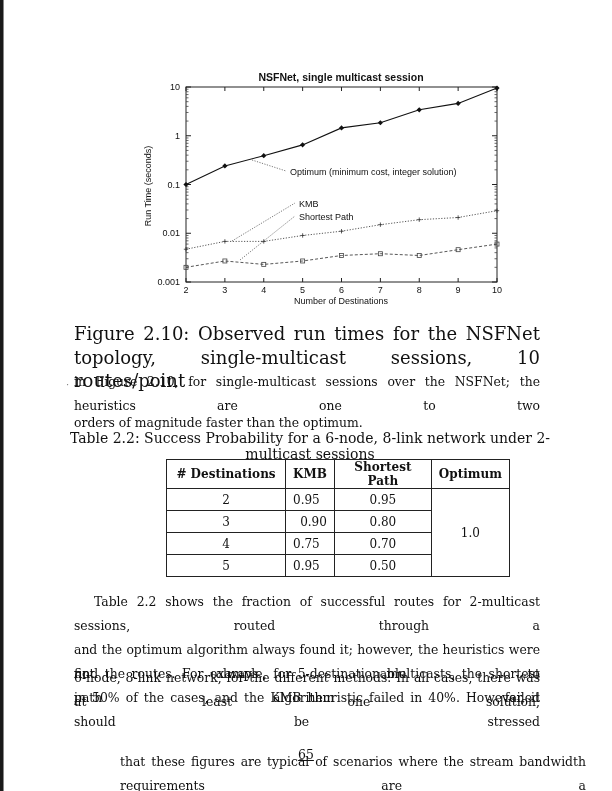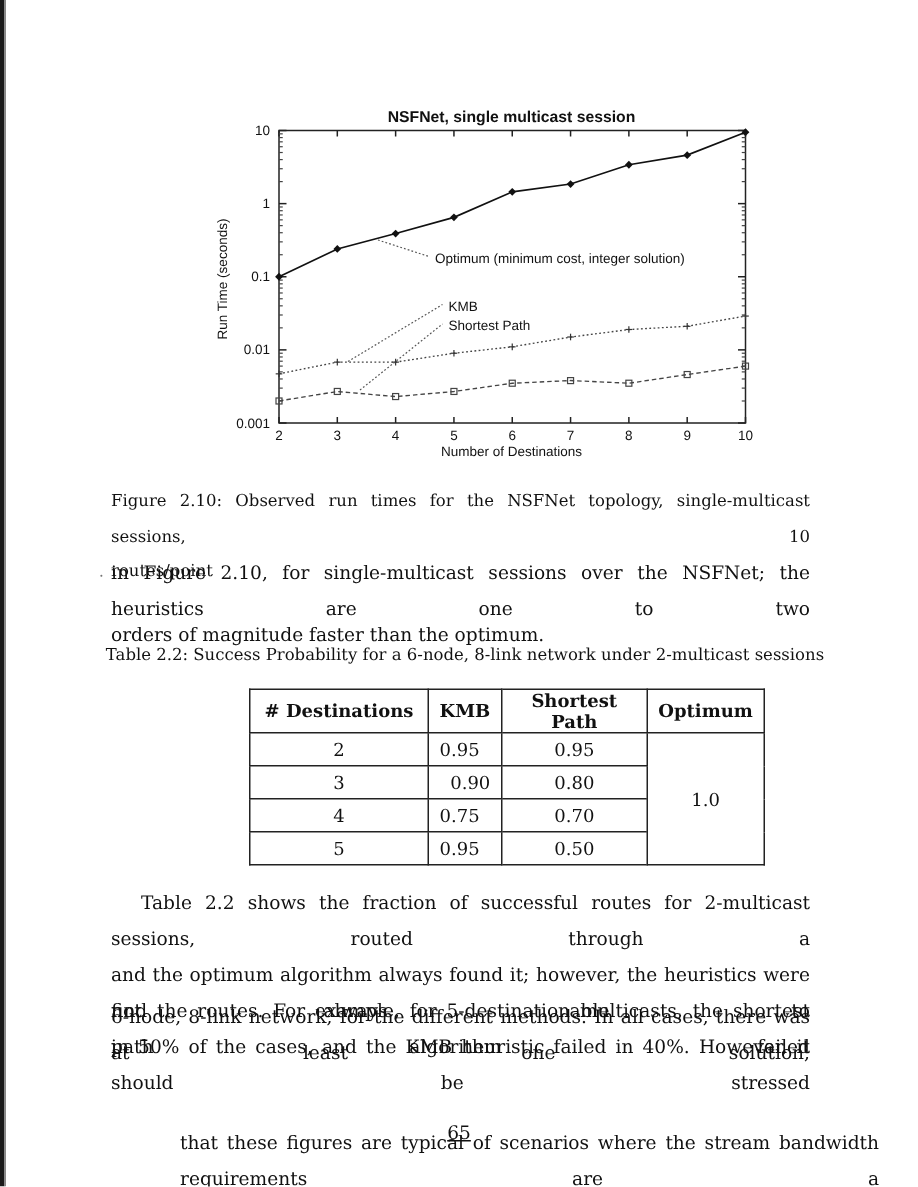--- a/index.html
+++ b/index.html
@@ -5,23 +5,23 @@
   html, body { margin:0; padding:0; }
   body { width:612px; height:791px; background:#fff; position:relative; overflow:hidden;
          font-family:"DejaVu Serif", serif; color:#111; }
   .binding { position:absolute; left:0; top:0; width:3px; height:791px; background:#1a1a1a; }
   .binding2 { position:absolute; left:3px; top:0; width:1px; height:791px; background:#888; }
   #chart { position:absolute; left:0; top:0; width:612px; height:310px; }
   #chart text { font-family:"Liberation Sans", sans-serif; fill:#111; }
   .para { position:absolute; left:74px; width:466px; font-size:12.4px; line-height:23.5px;
           text-align:justify; text-align-last:justify; }
   .para.last { text-align-last:left; }
-  .caption { position:absolute; left:74px; width:466px; font-size:11px; line-height:23.5px; }
+  .caption { position:absolute; left:74px; width:466px; font-size:18px; line-height:23.5px; }
   .cap-line1 { text-align:justify; text-align-last:justify; display:block; }
-  .tcaption { position:absolute; left:60px; width:500px; top:430px; text-align:center; font-size:11px; }
+  .tcaption { position:absolute; left:60px; width:500px; top:430px; text-align:center; font-size:14px; }
   table { position:absolute; left:166px; top:459px; border-collapse:collapse; font-size:12px; }
   th, td { border:1px solid #222; padding:0 7px; height:21px; text-align:center; }
   th { font-weight:bold; height:22px; }
   .pagenum { position:absolute; top:747px; left:0; width:612px; text-align:center; font-size:12.4px;text-decoration:underline; }
   .stray { position:absolute; left:66px; top:379px; font-size:10px; color:#777; }
 </style>
 </head>
 <body>
 
 <div class="binding"></div>

